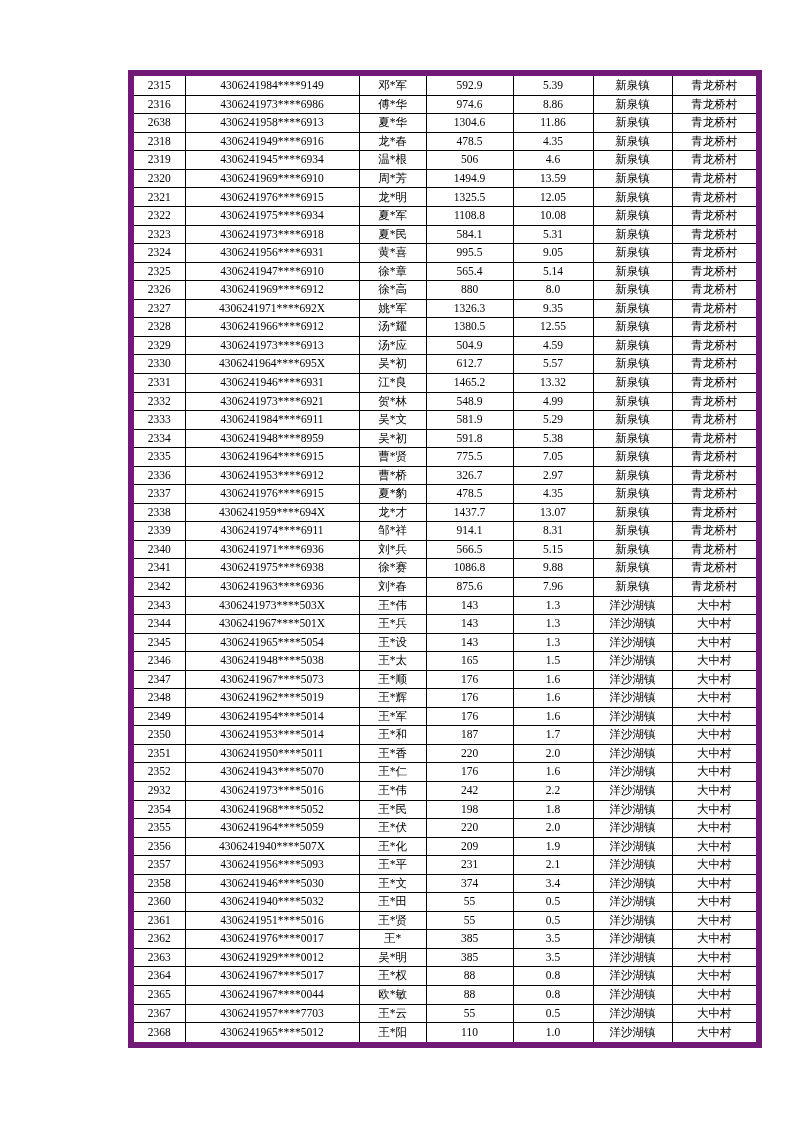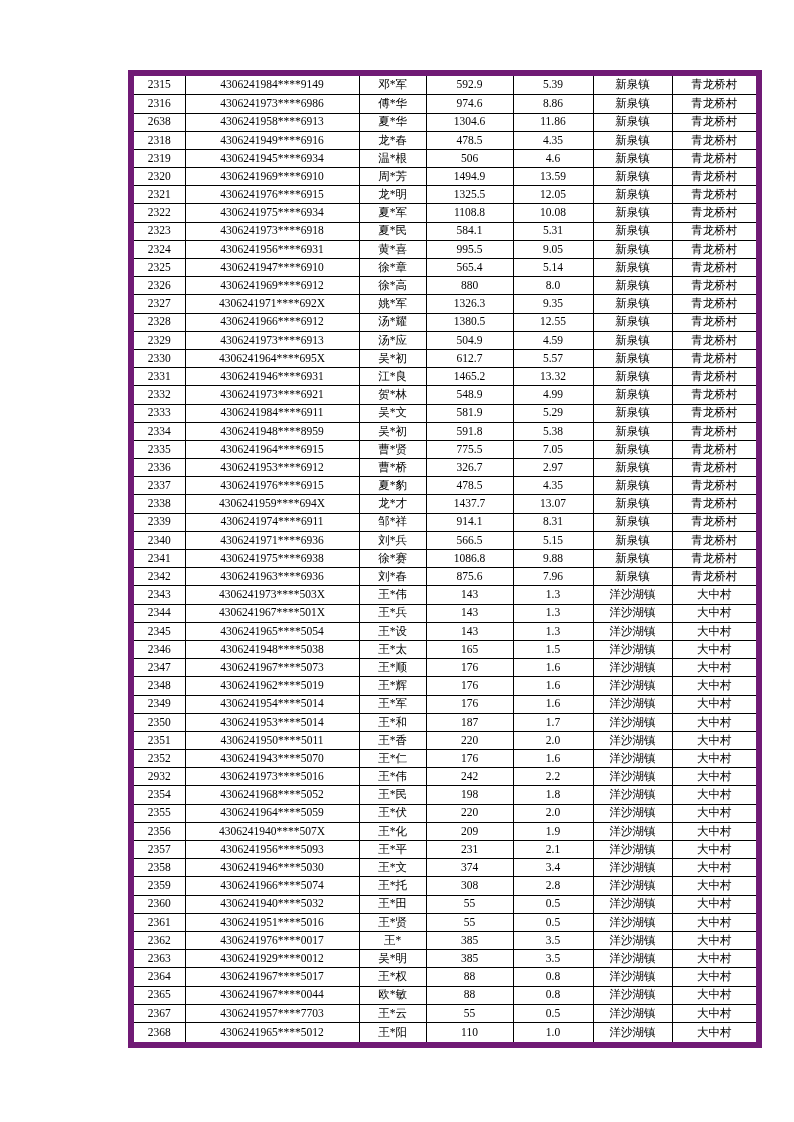--- a/index.html
+++ b/index.html
@@ -450,29 +450,20 @@
         <tr>
           <td>2358</td>
           <td>4306241946****5030</td>
           <td>王*文</td>
           <td>374</td>
           <td>3.4</td>
           <td>洋沙湖镇</td>
           <td>大中村</td>
         </tr>
         <tr>
-          <td>2359</td>
-          <td>4306241966****5074</td>
-          <td>王*托</td>
-          <td>308</td>
-          <td>2.8</td>
-          <td>洋沙湖镇</td>
-          <td>大中村</td>
-        </tr>
-        <tr>
           <td>2360</td>
           <td>4306241940****5032</td>
           <td>王*田</td>
           <td>55</td>
           <td>0.5</td>
           <td>洋沙湖镇</td>
           <td>大中村</td>
         </tr>
         <tr>
           <td>2361</td>

